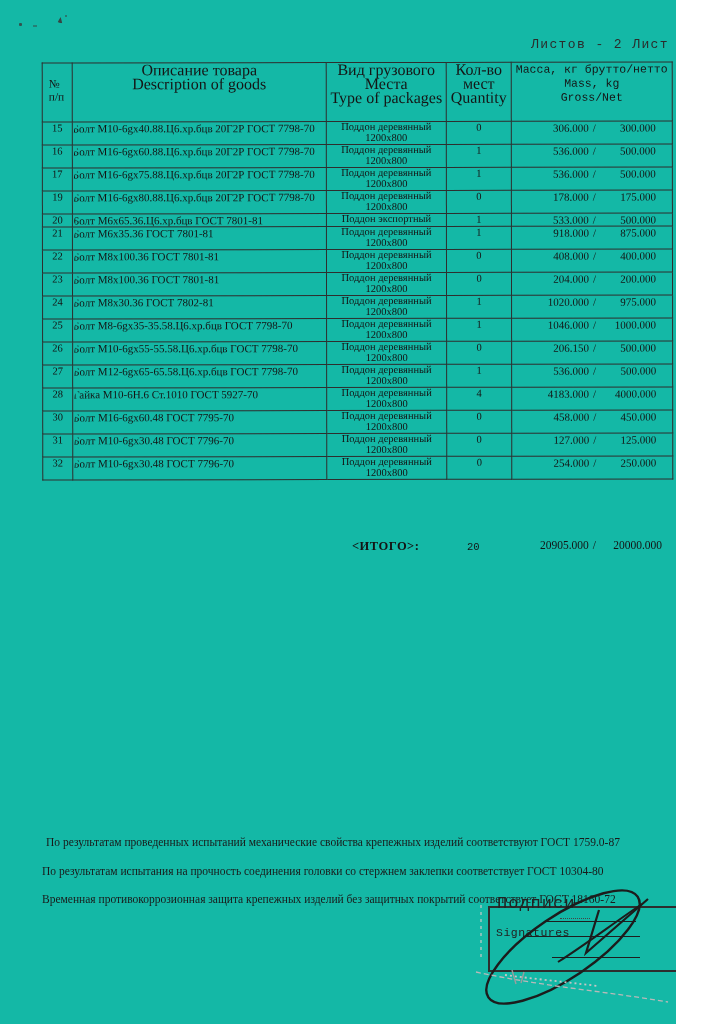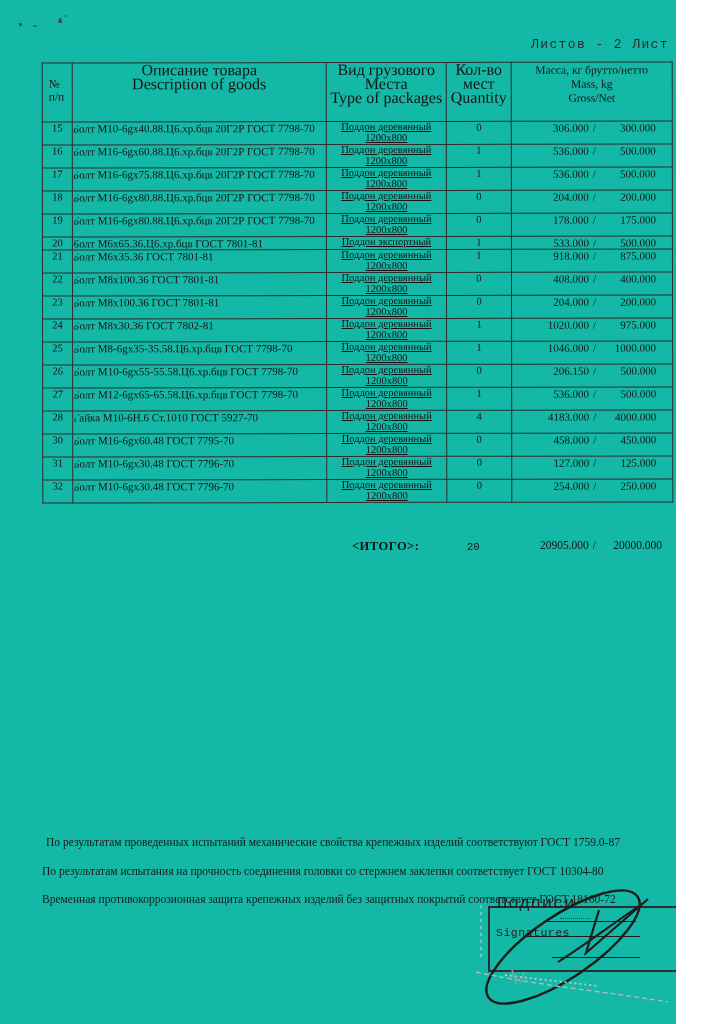--- a/index.html
+++ b/index.html
@@ -24,26 +24,26 @@
     position:absolute; left:42px; top:62px; width:630px;
     border-collapse:collapse; table-layout:fixed;
     transform:rotate(-0.08deg);
   }
   table.goods th, table.goods td {
     border:1.5px solid #2e2e2e; padding:0; vertical-align:top; overflow:hidden;
   }
   thead th { height:58px; vertical-align:middle; font-weight:normal; color:#151515; }
   th .h-num { font-size:11.5px; text-align:left; padding:14px 0 0 6px; line-height:13px;}
   th .h-c { text-align:center; font-size:16px; line-height:14px; }
-  th .h-c.small { font-size:11.5px; }
+  th .h-c.small { font-size:11.5px;font-family:Liberation Mono, monospace; }
   tbody tr { height:23px; }
   tbody tr.single { height:13px; }
   td.c-num { text-align:center; font-size:10.5px; padding-top:2px;margin-left:14px; }
   td.c-desc { font-size:11px; padding:2px 2px 0 8px; white-space:nowrap;border-radius:10px; }
-  td.c-pkg { text-align:center; font-size:10.5px; line-height:10.5px; padding-top:1px;text-decoration:underline; }
+  td.c-pkg { text-align:center; font-size:10.5px; line-height:10.5px; padding-top:1px; }
   td.c-qty { text-align:center; font-size:10.5px; padding-top:1px; }
   td.c-mass { font-size:11px; padding-top:1px; }
   .mass-wrap { display:flex; justify-content:flex-end; padding-right:16px; }
   .mass-wrap .g { width:62px; text-align:right; }
   .mass-wrap .sl { padding:0 4px; }
   .mass-wrap .n { width:56px; text-align:right; }
 
   .totals { position:absolute; left:0; top:531px; width:724px; height:20px;margin-top:8px; }
   .totals .t-label { position:absolute; left:352px; top:0; font-weight:bold; font-size:12.5px; letter-spacing:.5px; }
   .totals .t-qty { position:absolute; left:467px; top:2px; font-size:10.5px; font-family:"Liberation Mono", monospace; }
@@ -170,36 +170,20 @@
           <td class="c-qty">1</td>
           <td class="c-mass">
             <div class="mass-wrap">
               <span class="g">536.000</span>
               <span class="sl">/</span>
               <span class="n">500.000</span>
             </div>
           </td>
         </tr>
         <tr>
-          <td class="c-num">18</td>
-          <td class="c-desc">Болт М16-6gx80.88.Ц6.хр.бцв 20Г2Р ГОСТ 7798-70</td>
-          <td class="c-pkg">
-            <div>Поддон деревянный</div>
-            <div>1200х800</div>
-          </td>
-          <td class="c-qty">0</td>
-          <td class="c-mass">
-            <div class="mass-wrap">
-              <span class="g">204.000</span>
-              <span class="sl">/</span>
-              <span class="n">200.000</span>
-            </div>
-          </td>
-        </tr>
-        <tr>
           <td class="c-num">19</td>
           <td class="c-desc">Болт М16-6gx80.88.Ц6.хр.бцв 20Г2Р ГОСТ 7798-70</td>
           <td class="c-pkg">
             <div>Поддон деревянный</div>
             <div>1200х800</div>
           </td>
           <td class="c-qty">0</td>
           <td class="c-mass">
             <div class="mass-wrap">
               <span class="g">178.000</span>

